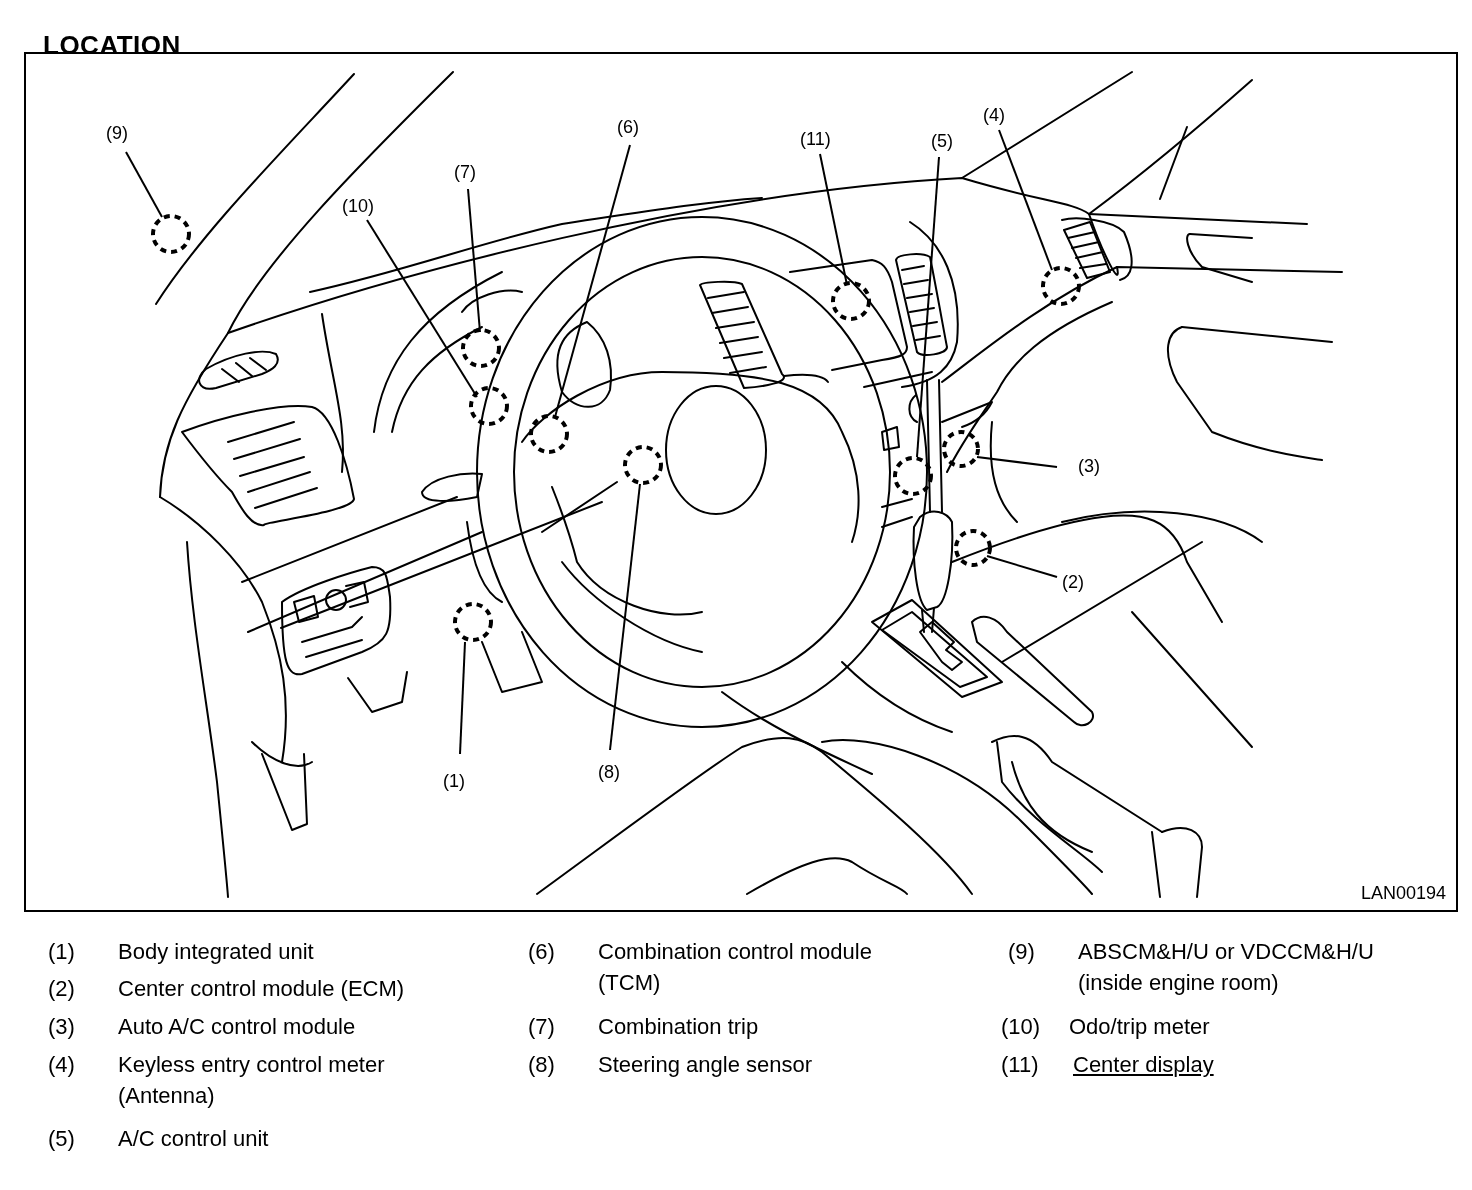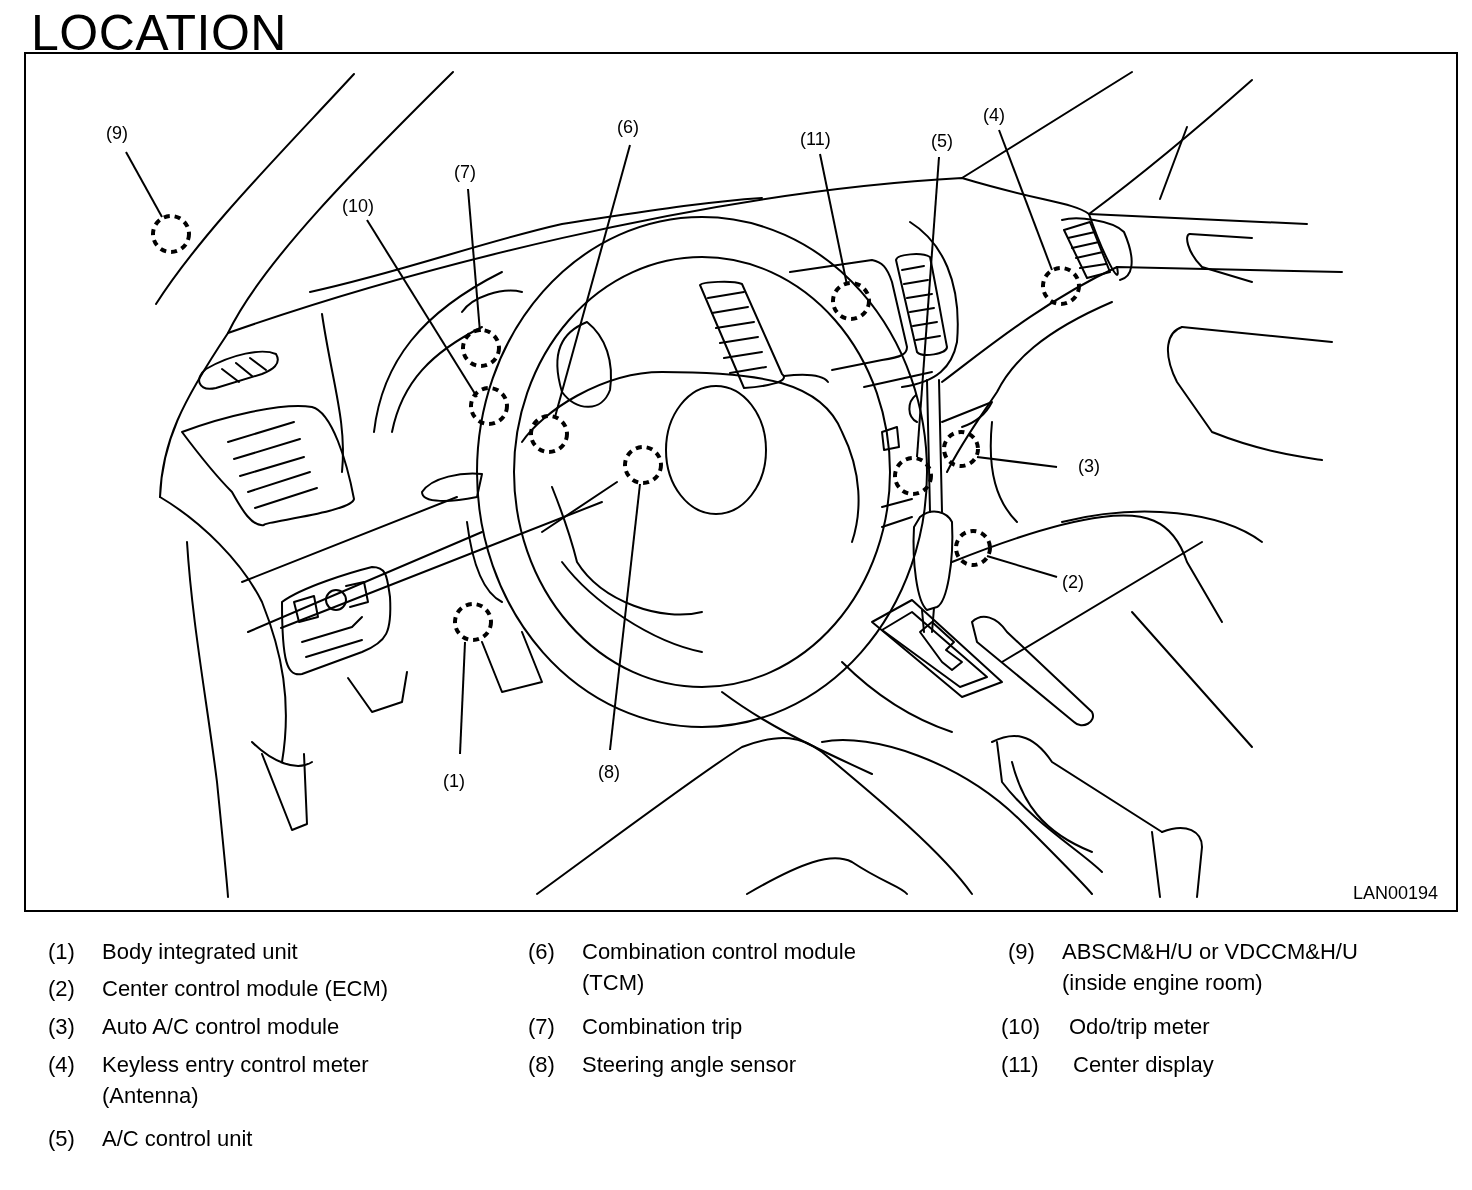--- a/index.html
+++ b/index.html
@@ -1,27 +1,27 @@
 <!DOCTYPE html>
 <html><head>
 <meta charset="utf-8">
 <style>
   html, body { margin: 0; padding: 0; background: #ffffff; }
   body { width: 1472px; height: 1190px; position: relative; overflow: hidden;
          font-family: "Liberation Sans", "DejaVu Sans", sans-serif; color: #000; }
-  .title { position: absolute; left: 27px; top: 6px; font-size: 50px; font-weight: normal;
-           letter-spacing: 0.5px; margin: 4px; line-height: 46px; }
+  .title { position: absolute; left: 27px; top: 6px; font-size: 26px; font-weight: bold;
+           letter-spacing: 0.5px; margin: 16px; line-height: 46px; }
   .figure { position: absolute; left: 24px; top: 52px; width: 1434px; height: 860px;
             border: 2px solid #000; box-sizing: border-box; }
   .figure svg { position: absolute; left: -24px; top: -52px; }
-  .fig-id { position: absolute; right: 18px; bottom: 6px; font-size: 18px; margin-top: 48px; }
+  .fig-id { position: absolute; right: 10px; bottom: 6px; font-size: 18px; margin-top: 48px; }
   .legend { position: absolute; top: 934px; left: 0; width: 1472px; height: 240px; }
   .legend-item { position: absolute; font-size: 22px; line-height: 31px; }
   .legend-item .num { position: absolute; left: 0; top: 0; }
-  .legend-item .desc { position: absolute; left: 54px; top: 0; white-space: pre-line; width: 360px; }
+  .legend-item .desc { position: absolute; left: 70px; top: 0; white-space: pre-line; width: 360px; }
   .callout-label { font-family: "Liberation Sans", sans-serif; font-size: 18px; fill: #000; }
   .line { fill: none; stroke: #000; stroke-width: 2; stroke-linecap: round; stroke-linejoin: round; }
   .marker { fill: none; stroke: #000; stroke-width: 4; stroke-dasharray: 6 5; }
   .leader { fill: none; stroke: #000; stroke-width: 2; }
 </style>
 </head>
 <body>
 
 <h1 class="title">LOCATION</h1>
 
@@ -220,15 +220,15 @@
     <span class="num">(9)</span>
     <span class="desc">ABSCM&amp;H/U or VDCCM&amp;H/U
 (inside engine room)</span>
   </div>
   <div class="legend-item" style="left:1001px; top:77px;">
     <span class="num">(10)</span>
     <span class="desc" style="left:68px;">Odo/trip meter</span>
   </div>
   <div class="legend-item" style="left:1001px; top:115px;">
     <span class="num">(11)</span>
-    <span class="desc" style="left:72px;">Center display</span>
+    <span class="desc" style="left:72px;text-decoration:underline;">Center display</span>
   </div>
 </div>
 
 </body></html>

